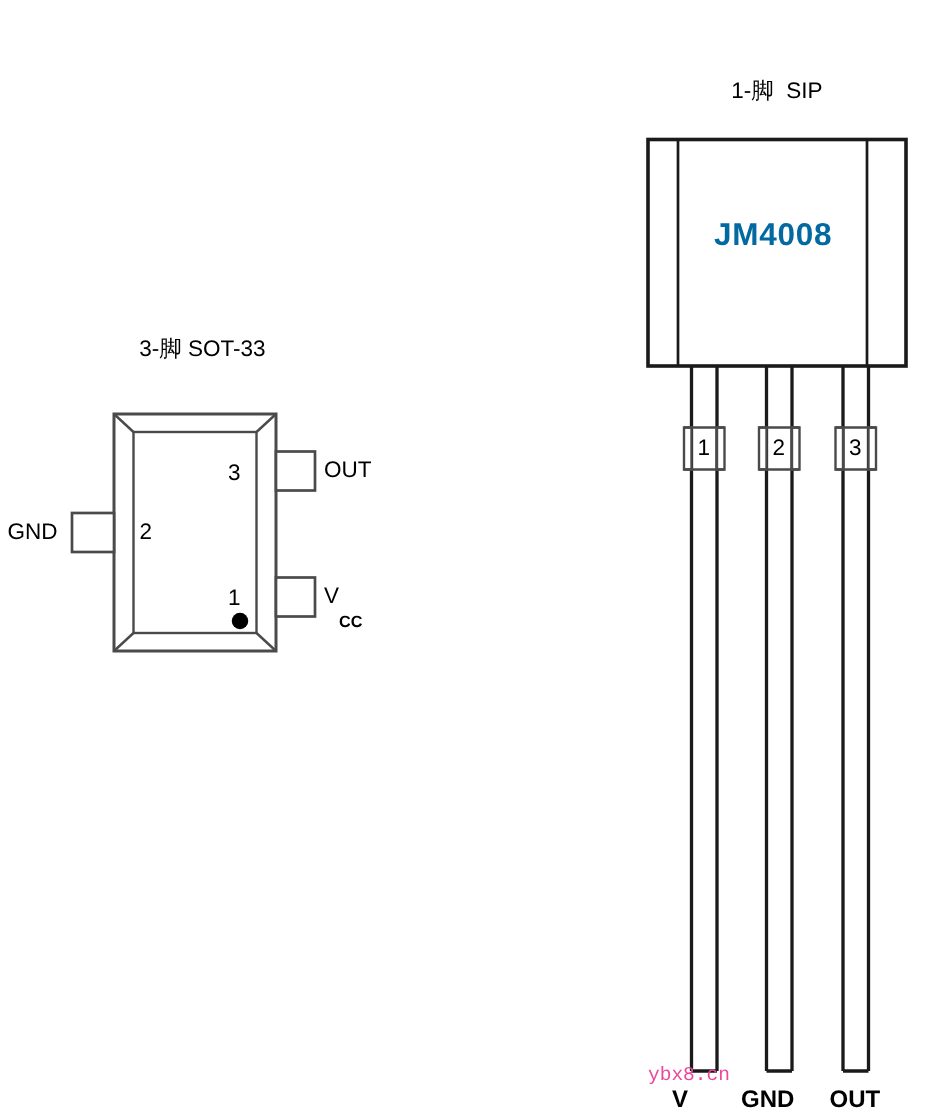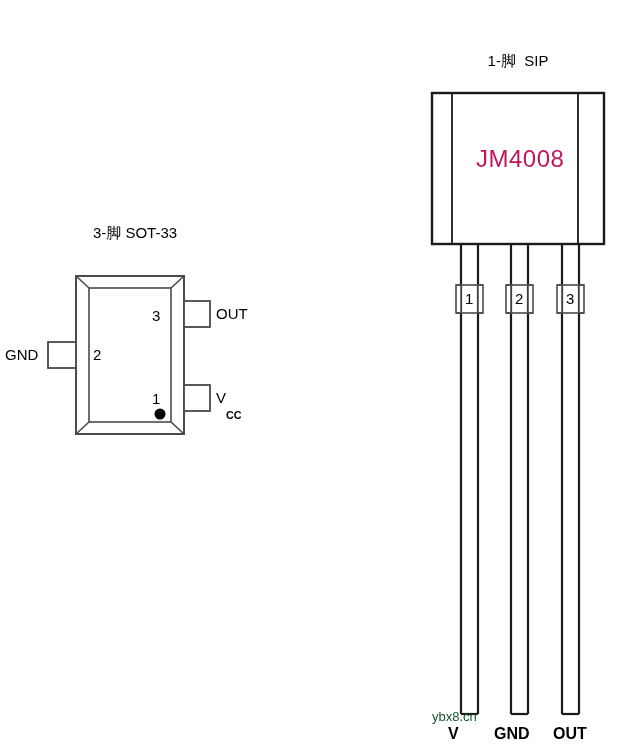--- a/index.html
+++ b/index.html
@@ -42,31 +42,31 @@
   .sub {
     font-size: 0.72em;
     vertical-align: baseline;
     position: relative;
     top: 16px;
     font-weight: bold;
   }
   svg { position: absolute; left: 0; top: 0; }
   .watermark {
     position: absolute;
-    font-family: Liberation Sans, sans-serif;
+    font-family: Liberation Mono, monospace;
     font-size: 13px;
-    color: #14532d;
+    color: #ec4899;
     letter-spacing: 0px;
     white-space: pre;
   }
   .partname {
     position: absolute;
-    font-size: 24px;
-    font-weight: normal;
-    color: #be185d;
+    font-size: 21px;
+    font-weight: bold;
+    color: #0369a1;
     letter-spacing: 0.5px;
   }
 </style>
 </head>
 <body>
 
 <div id="root">
 
   <div class="caption" style="left:55px; top:178px; width:160px;">
     <div>3-脚 SOT-33</div>

